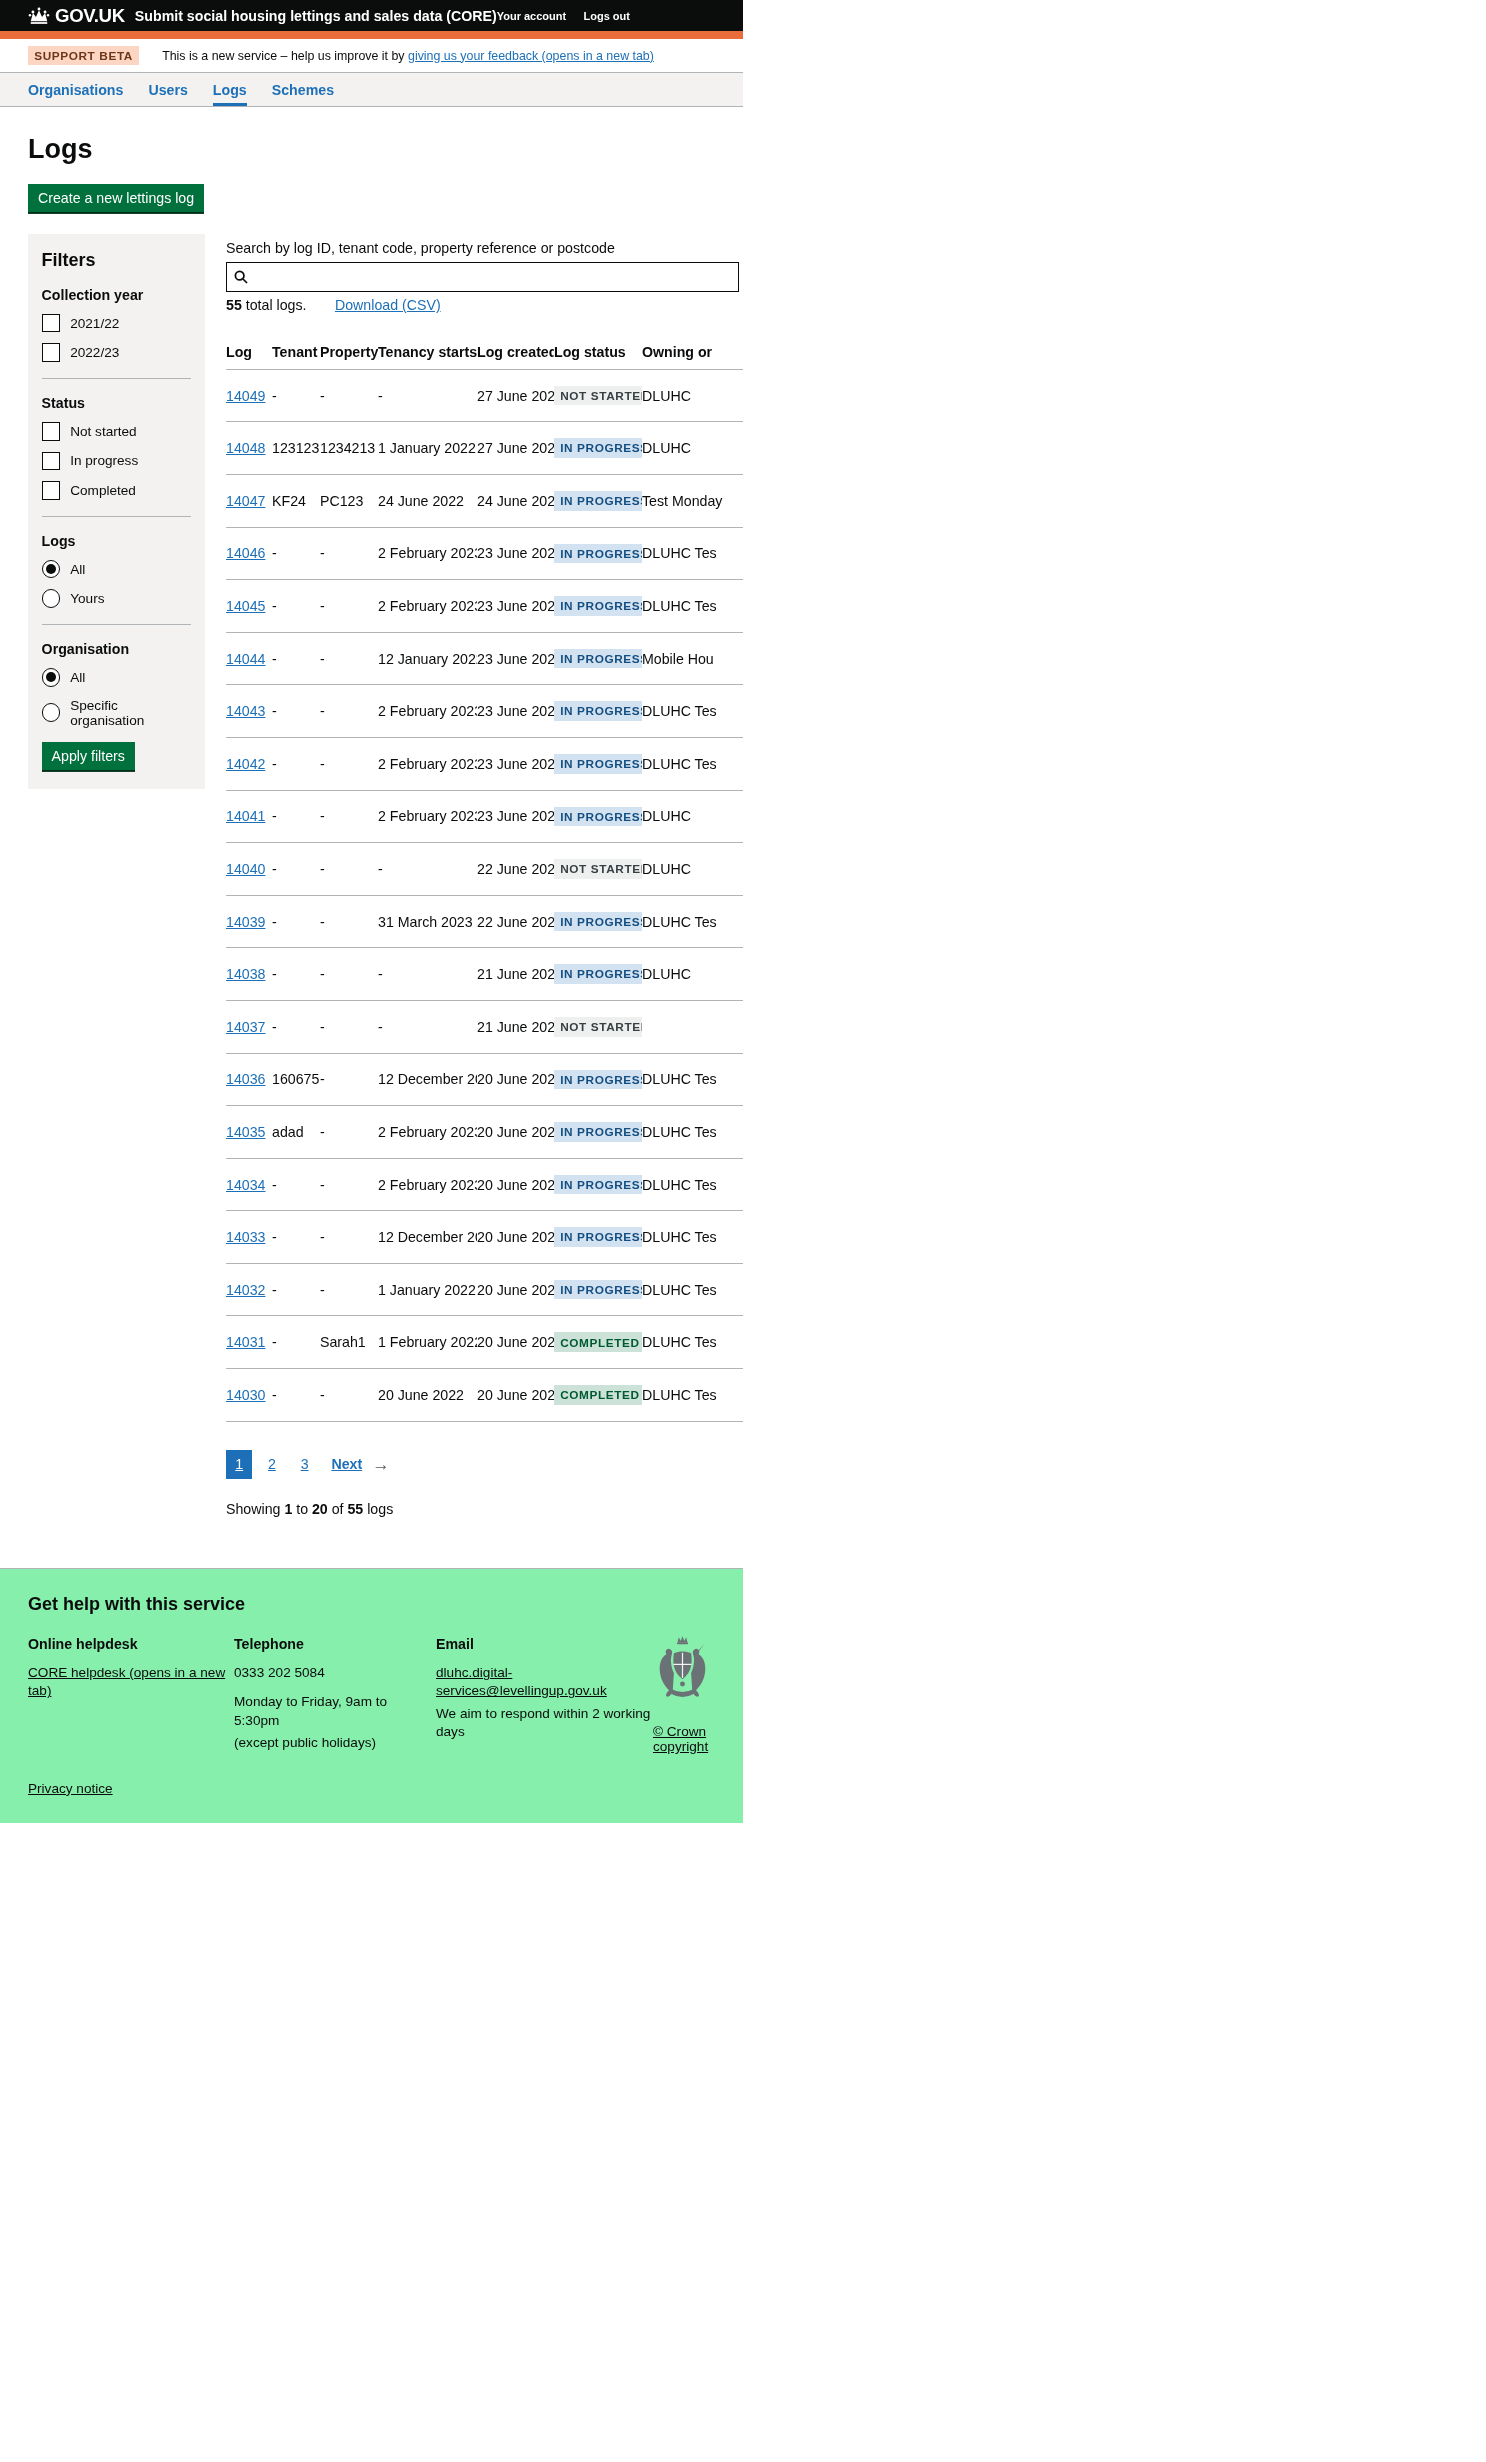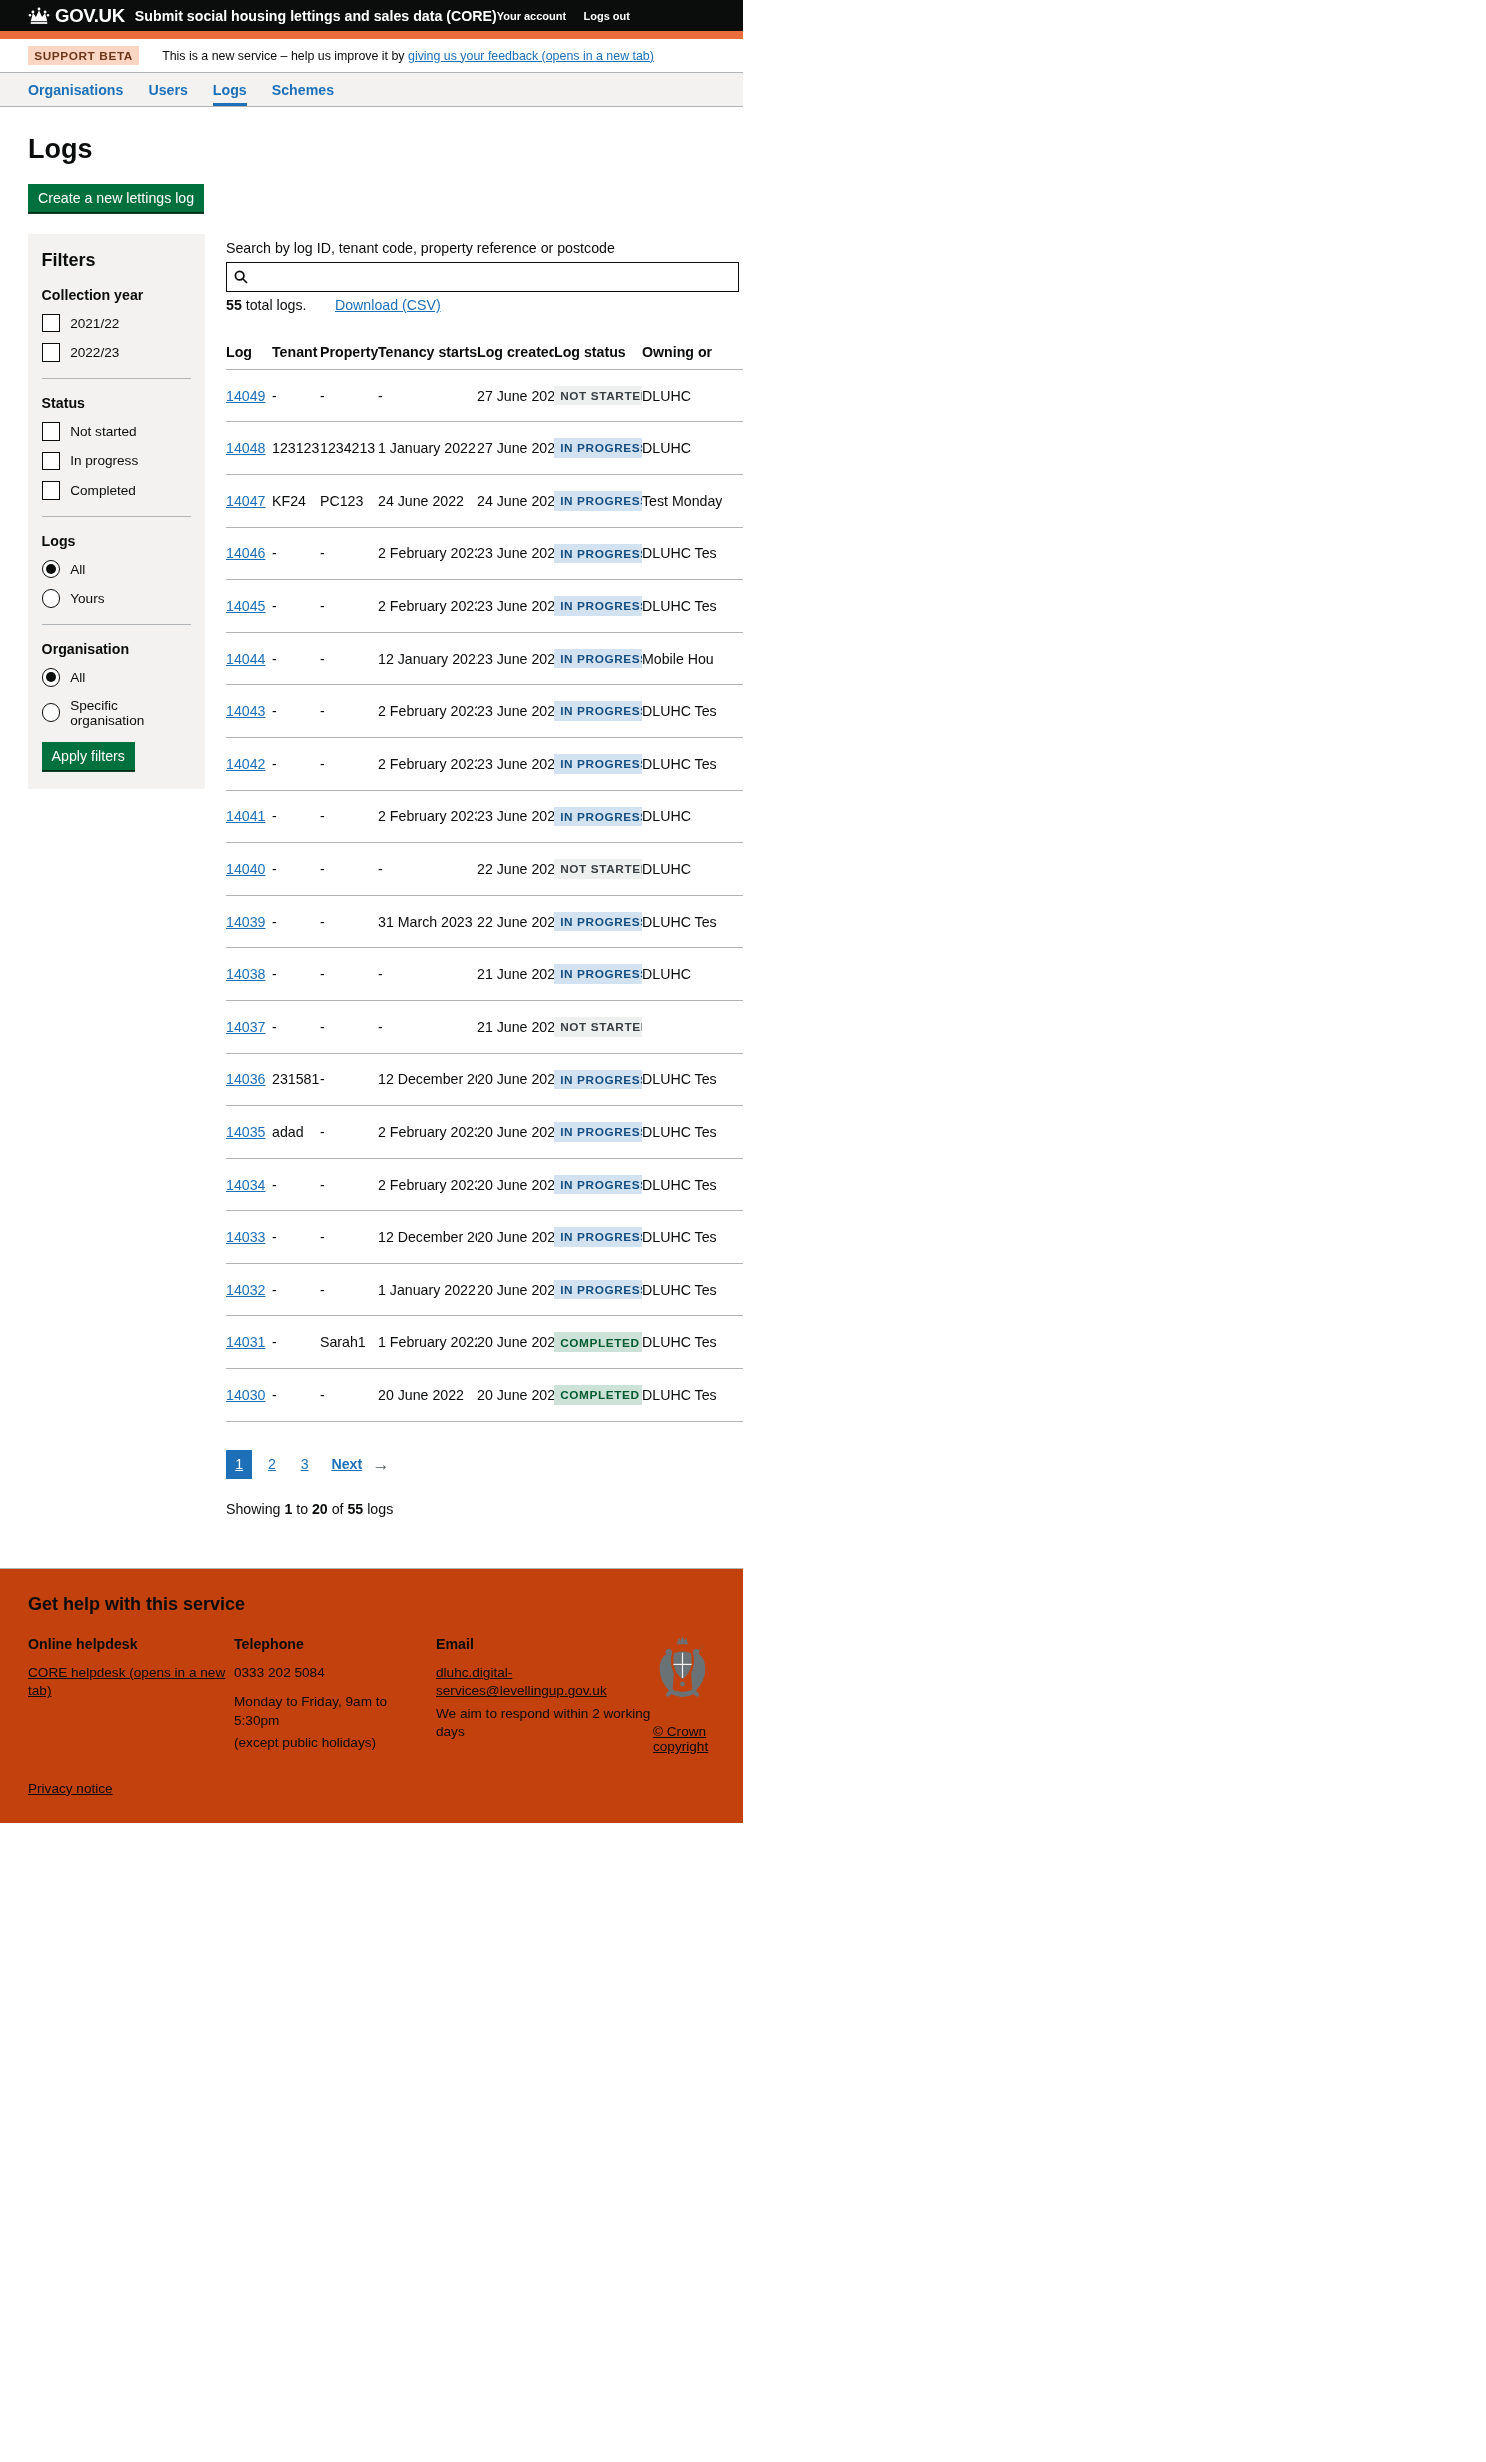--- a/index.html
+++ b/index.html
@@ -110,21 +110,21 @@
   
   .pagination { margin-top:28.5px; display:flex; align-items:center; gap:6.2px; font-size:14.2px; }
   .page-link { color:#1d70b8; text-decoration:underline; padding:6.2px 9.3px; }
   .page-link.active { background:#1d70b8; color:#fff; }
   .next-link { color:#1d70b8; font-weight:bold; text-decoration:underline; padding:6.2px 3.7px 6.2px 7.4px; }
   .next-arrow { color:#505a5f; font-size:17.3px; text-decoration:none; }
   .showing-line { margin-top:22px; font-size:14.2px; }
   .showing-line b { font-weight:bold; }
 
   
-  .app-footer { background:#c2410c; border-top:0.6px solid #b1b4b6; padding:25px 16px 27px; }
+  .app-footer { background:#86efac; border-top:0.6px solid #b1b4b6; padding:25px 16px 27px; }
   .footer-heading { font-size:18px; font-weight:bold; margin:0 0 21px; }
   .footer-cols { display:grid; grid-template-columns:206px 202px 217px 1fr; }
   .footer-col h3 { font-size:14.2px; font-weight:bold; margin:0 0 12.4px; }
   .footer-col p { font-size:13.6px; margin:0 0 3.7px; line-height:1.35; }
   .footer-col p.gap-after { margin-bottom:11px; }
   .footer-col a { color:#0b0c0c; font-size:13.6px; }
   .crest-col { display:flex; flex-direction:column; align-items:flex-end; }
   .crest { margin-right:8.7px; }
   .copyright-link { color:#0b0c0c; font-size:13.6px; margin-top:12.4px; }
   .footer-bottom { margin-top:25px; }
@@ -381,21 +381,21 @@
               <td><a href="#" class="log-link">14037</a></td>
               <td>-</td>
               <td>-</td>
               <td>-</td>
               <td>21 June 2022</td>
               <td><span class="badge grey">NOT STARTED</span></td>
               <td></td>
             </tr>
             <tr>
               <td><a href="#" class="log-link">14036</a></td>
-              <td>231581</td>
+              <td>160675</td>
               <td>-</td>
               <td>12 December 2021</td>
               <td>20 June 2022</td>
               <td><span class="badge blue">IN PROGRESS</span></td>
               <td>DLUHC Tes</td>
             </tr>
             <tr>
               <td><a href="#" class="log-link">14035</a></td>
               <td>adad</td>
               <td>-</td>

